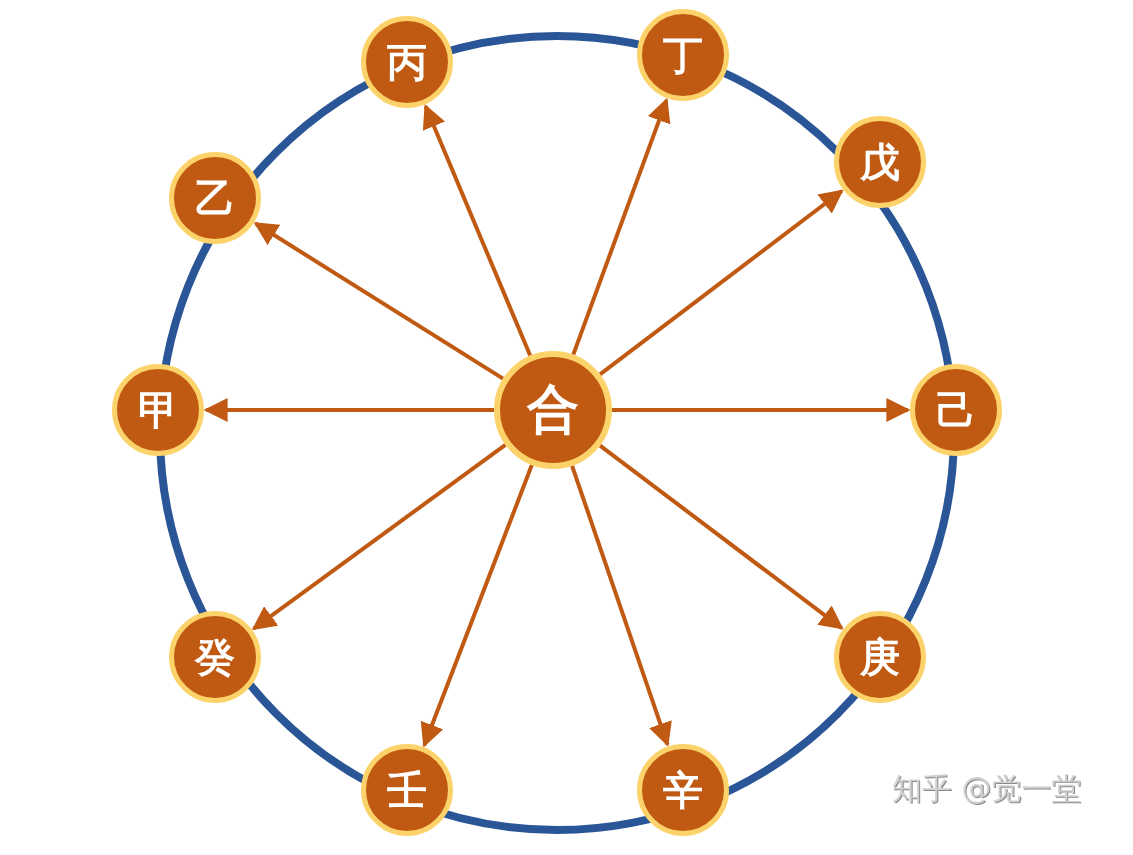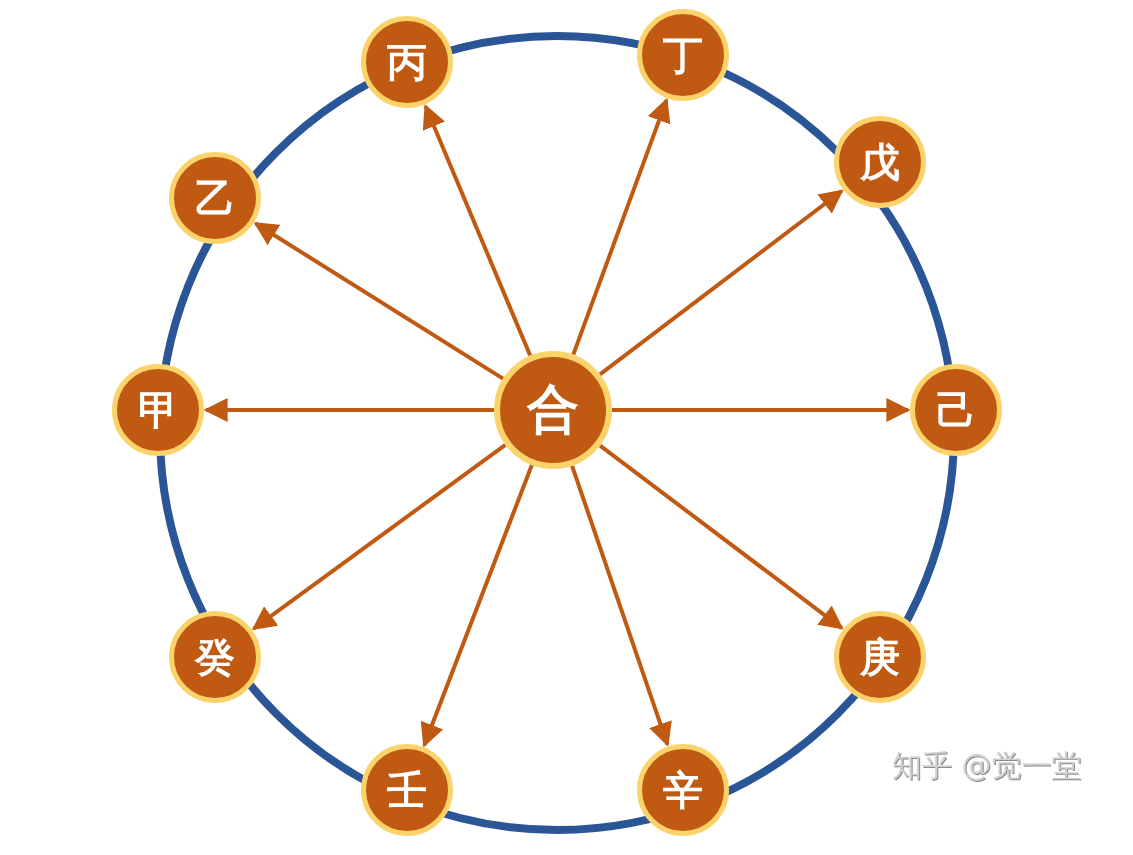--- a/index.html
+++ b/index.html
@@ -2,21 +2,21 @@
 <html><head>
 <meta charset="utf-8">
 <style>
   html,body{margin:0;padding:0;background:#ffffff;}
   body{width:1133px;height:855px;position:relative;overflow:hidden;font-family:"DejaVu Serif",serif;}
   svg{position:absolute;left:0;top:0;}
   .node{position:absolute;width:92px;height:92px;margin-left:-46px;margin-top:-46px;border-radius:50%;
         background:#c05a12;border:5px solid #fcd36b;box-sizing:border-box;display:flex;align-items:center;justify-content:center;
         color:#ffffff;font-size:40px;font-weight:bold;}
   .node.center{width:118px;height:118px;margin-left:-59px;margin-top:-59px;font-size:52px;border-width:6px;}
-  .watermark{position:absolute;left:892px;top:746px;font-family:"DejaVu Sans",sans-serif;font-size:30px;color:#d0d0d0;
+  .watermark{position:absolute;left:892px;top:769px;font-family:"DejaVu Sans",sans-serif;font-size:30px;color:#d0d0d0;
              text-shadow:1px 1px 0 #8a8a8a;white-space:nowrap;}
 </style>
 </head>
 <body>
 
 <svg width="1133" height="855" viewBox="0 0 1133 855">
   <defs>
     <marker id="arr" viewBox="0 0 10 10" refX="9" refY="5" markerWidth="6" markerHeight="6" orient="auto">
       <path d="M0,0 L10,5 L0,10 z" fill="#c05a12"></path>
     </marker>

